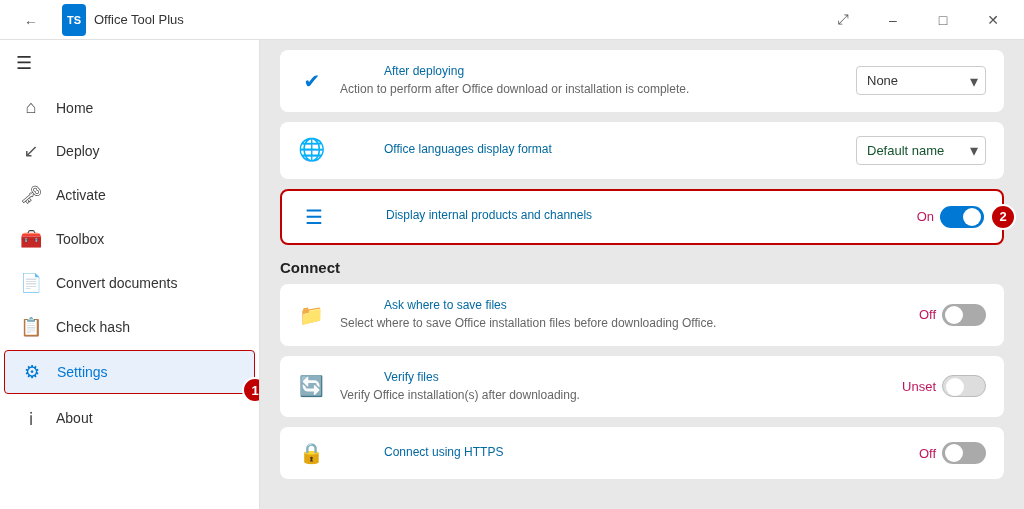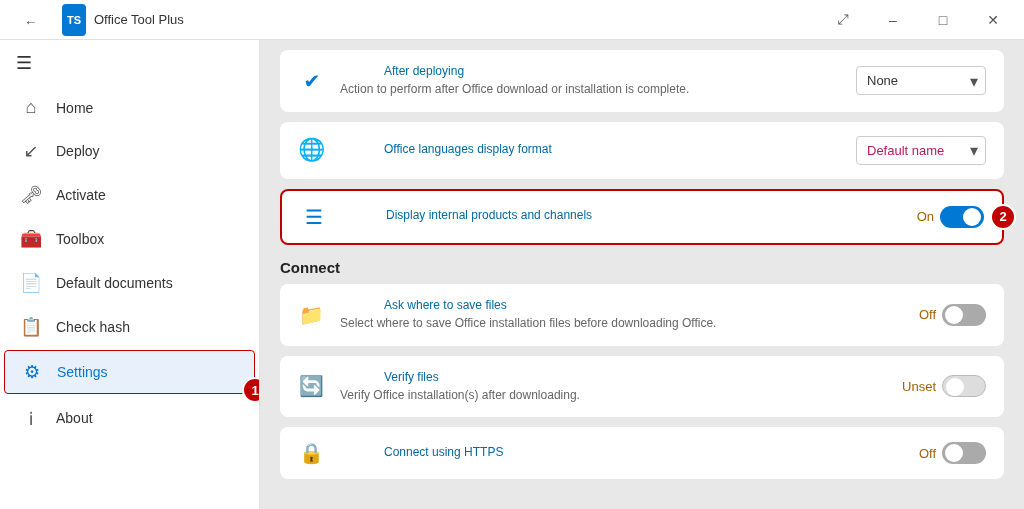--- a/index.html
+++ b/index.html
@@ -197,21 +197,21 @@
     }
 
     
     .toggle-wrap {
       display: flex;
       align-items: center;
       gap: 6px;
     }
     .toggle-label {
       font-size: 13px;
-      color: #a16207;
+      color: #be185d;
     }
     .toggle {
       width: 44px;
       height: 22px;
       border-radius: 11px;
       border: none;
       cursor: pointer;
       position: relative;
       transition: background 0.2s;
     }
@@ -307,21 +307,21 @@
     <div class="sidebar-item">
       <span class="sidebar-item-icon">🗝</span>
       <span>Activate</span>
     </div>
     <div class="sidebar-item">
       <span class="sidebar-item-icon">🧰</span>
       <span>Toolbox</span>
     </div>
     <div class="sidebar-item">
       <span class="sidebar-item-icon">📄</span>
-      <span>Default documents</span>
+      <span>Convert documents</span>
     </div>
     <div class="sidebar-item">
       <span class="sidebar-item-icon">📋</span>
       <span>Check hash</span>
     </div>
     <div class="sidebar-item active" style="position:relative;">
       <span class="sidebar-item-icon">⚙</span>
       <span>Settings</span>
       <span class="annotation-badge badge-1">1</span>
     </div>
@@ -351,21 +351,21 @@
         </div>
       </div>
 
       <div class="settings-card">
         <span class="card-icon" style="font-size:22px;">🌐</span>
         <div class="card-text">
           <div class="card-title">Office languages display format</div>
         </div>
         <div class="card-control">
           <div class="dropdown-wrap">
-            <select class="dropdown" style="color:#be185d;">
+            <select class="dropdown" style="color:#14532d;">
               <option>Default name</option>
               <option>English name</option>
               <option>Local name</option>
             </select>
           </div>
         </div>
       </div>
 
       <div class="settings-card highlighted" style="position:relative;">
         <span class="card-icon">☰</span>

